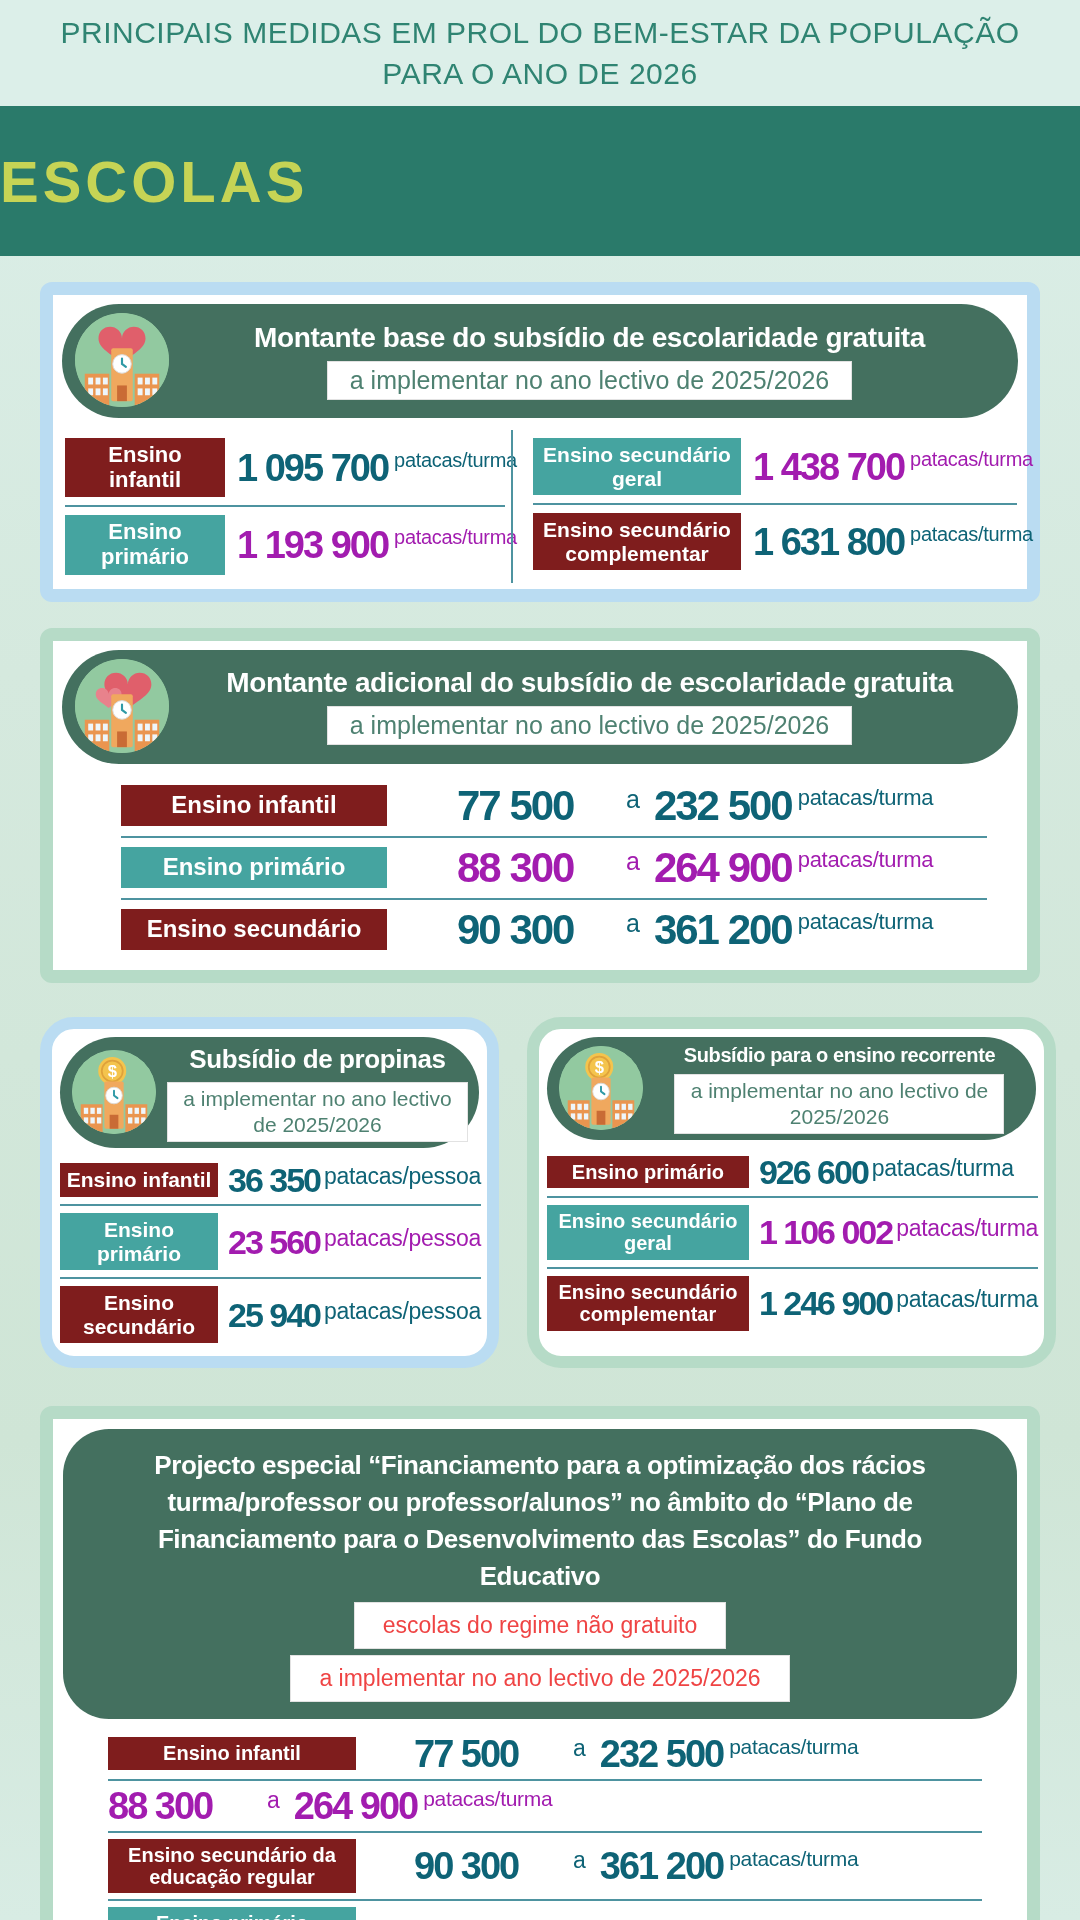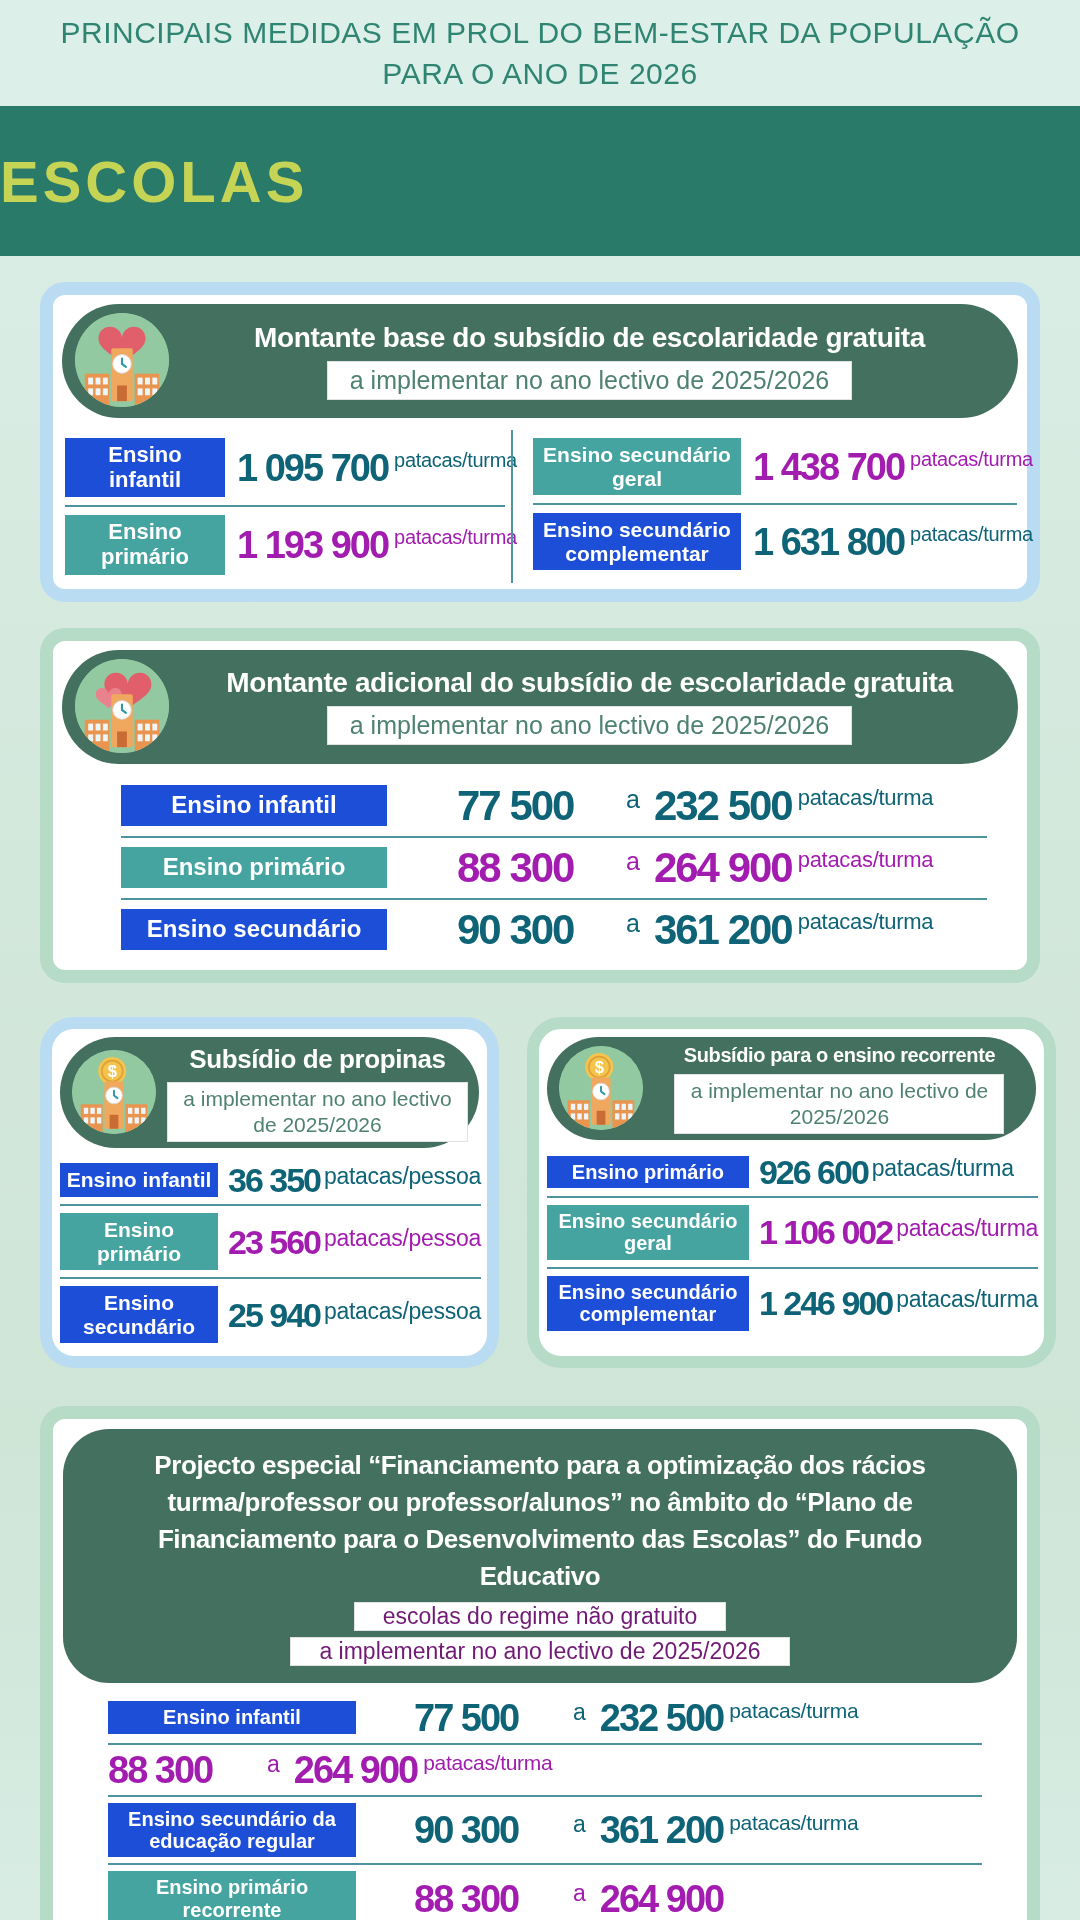--- a/index.html
+++ b/index.html
@@ -11,38 +11,38 @@
   
   .top-band{height:106px;background:#dcefe9;display:flex;flex-direction:column;
     align-items:center;justify-content:center;color:#2f8472;font-size:30px;
     line-height:1.38;letter-spacing:.5px;text-align:center}
   .green-band{height:150px;background:#2a7a6a;display:flex;align-items:center;}
   .green-band .t{color:#c6d455;font-size:58px;font-weight:800;letter-spacing:4px}
 
   .content{padding:0 40px}
 
   
-  .card{background:#fff;border-radius:25px;margin-top:26px}
+  .card{background:#fff;border-radius:12px;margin-top:26px}
   .card.blue{border:13px solid #badcf2}
   .card.green{border:13px solid #b6dbc7}
 
   .pill{background:#44705f;border-radius:70px;display:flex;align-items:center;
     gap:18px;margin:9px;padding:9px 26px 11px 13px}
   .icon-circle{width:94px;height:94px;border-radius:50%;background:#92c9a0;
     overflow:hidden;flex:none}
   .icon-circle svg{display:block;width:100%;height:100%}
   .ptxt{flex:1;display:flex;flex-direction:column;align-items:center;gap:8px;min-width:0}
   .ptitle{color:#fff;font-size:28px;font-weight:700;letter-spacing:-.4px;white-space:nowrap}
   .psub{background:#fff;color:#4e8171;font-size:25px;padding:4px 22px;
     box-shadow:0 0 0 1px #e2e2e2;text-align:center}
 
   
   .mrow{display:flex;align-items:center;gap:12px;padding:8px 0}
   .lbl{color:#fff;font-weight:700;text-align:center;line-height:1.12;flex:none;padding:5px 6px}
-  .dark .lbl{background:#1d4ed8}
+  .dark .lbl{background:#7f1d1d}
   .teal .lbl{background:#45a4a0}
   .val{display:flex;align-items:flex-start;white-space:nowrap}
   .num{font-weight:800;letter-spacing:-2px;line-height:1}
   .unit{font-weight:500;margin-left:6px;letter-spacing:-.3px}
   .sep{font-weight:500;margin:0 14px}
   .dark .num,.dark .unit,.dark .sep{color:#0e6376}
   .teal .num,.teal .unit,.teal .sep{color:#a21caf}
 
   
   .cols{display:grid;grid-template-columns:47% 53%;margin:12px 4px 6px}
@@ -77,21 +77,21 @@
   .duo .mrow + .mrow{border-top:2px solid #4e93a0}
   .duo .lbl{width:146px;font-size:21px}
   .duo .cardrec .lbl{width:190px;font-size:20px}
   .duo .num{font-size:34px}
   .duo .unit{font-size:23px;margin-left:4px}
 
   
   .pill.center{flex-direction:column;gap:8px;padding:18px 30px;border-radius:46px;margin:10px}
   .pill.center .ptitle{white-space:normal;text-align:center;line-height:1.42;
     font-size:26px;max-width:830px}
-  .tagbox{background:#fff;color:#701a75;font-size:23px;padding:0 28px;
+  .tagbox{background:#fff;color:#ef4444;font-size:23px;padding:9px 28px;
     box-shadow:0 0 0 1px #e2e2e2;white-space:nowrap}
   .card5 .rrows{margin:10px 45px 10px 55px}
   .card5 .rrow{padding:6px 0}
   .card5 .rrow .lbl{width:236px;margin-right:58px;font-size:20px;padding:5px 6px}
   .card5 .rrow .num{font-size:38px}
   .card5 .rrow .min{min-width:145px}
   .card5 .rrow .sep{font-size:23px}
   .card5 .rrow .unit{font-size:21px}
 </style>
 </head>

